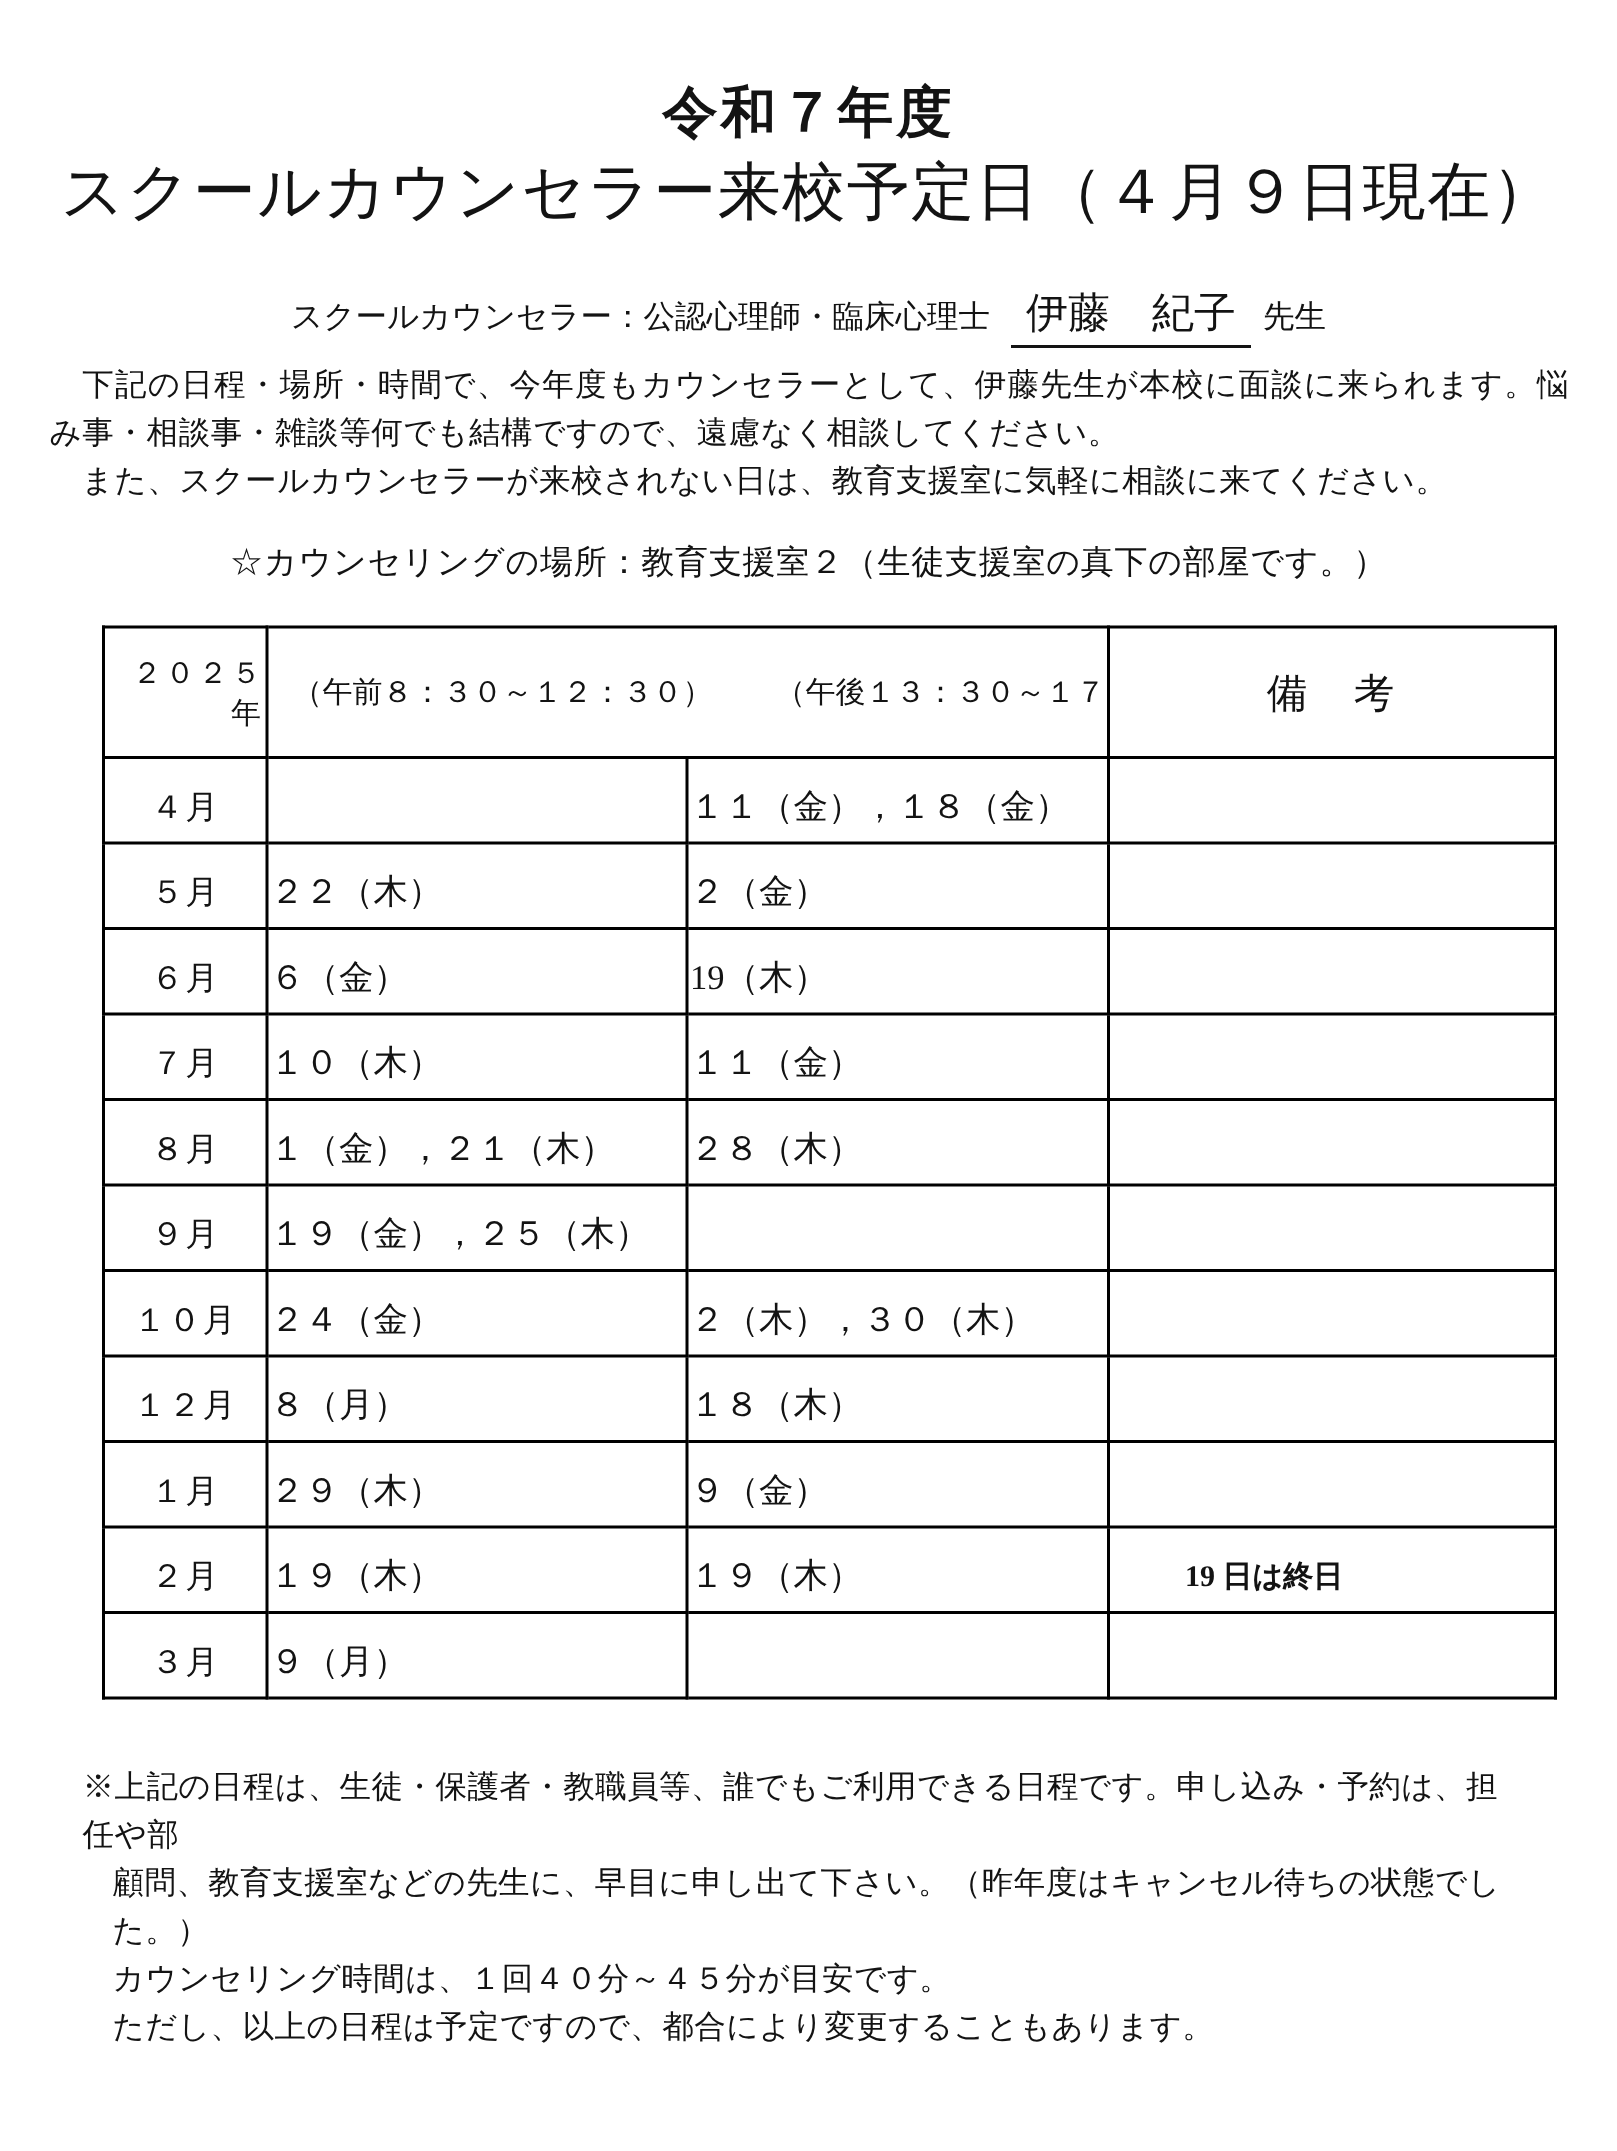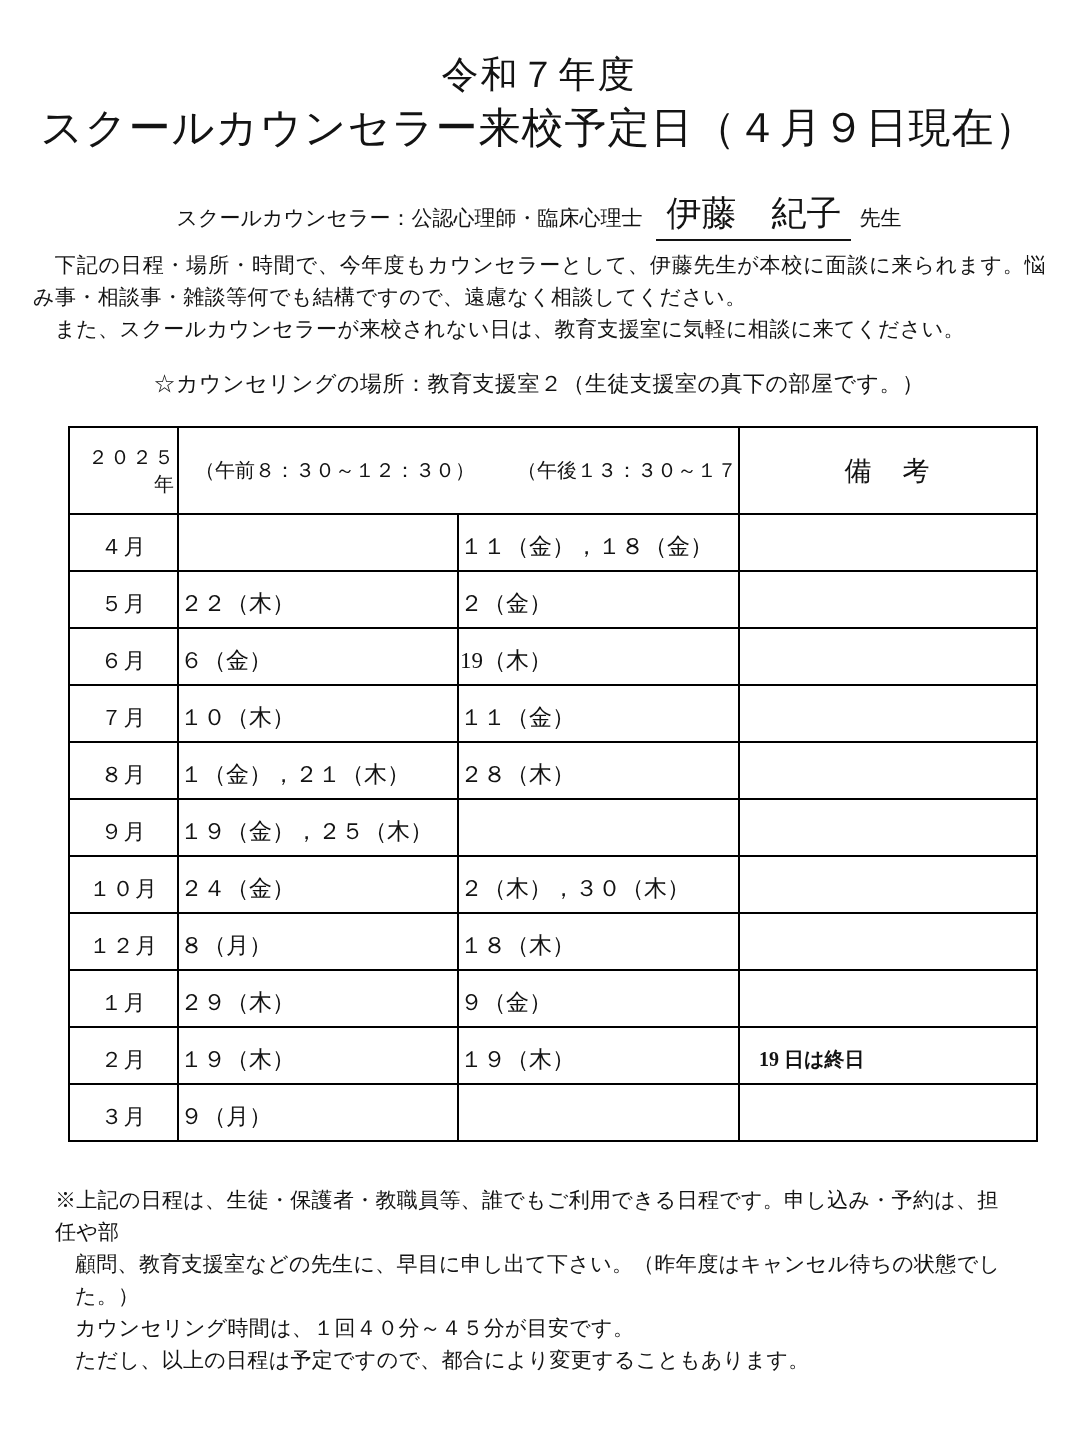--- a/index.html
+++ b/index.html
@@ -11,37 +11,37 @@
     background: #ffffff;
     color: #131313;
     font-family: "Liberation Serif", "DejaVu Serif", serif;
     overflow: hidden;
   }
   .doc-title {
     padding-top: 50px;
     text-align: center;
     font-size: 37px;
     letter-spacing: 2px;
-    font-weight: 400;
+    font-weight: 700;
   }
   .doc-subtitle {
     text-align: center;
     font-size: 42px;
     letter-spacing: 1px;
     font-weight: 400;
     white-space: nowrap;
   }
   .counselor-line {
     margin-top: 34px;
     text-align: center;
     white-space: nowrap;
   }
   .counselor-prefix { font-size: 21px; }
   .counselor-name {
-    font-size: 35px;
+    font-size: 28px;
     border-bottom: 2px solid #131313;
     padding: 0 10px 2px 10px;
     margin: 0 8px 0 14px;
     display: inline-block;
   }
   .counselor-suffix { font-size: 21px; }
   .intro {
     margin: 8px 32px 0 33px;
     font-size: 21px;
     line-height: 32px;
@@ -76,21 +76,21 @@
   td.morning-cell, td.afternoon-cell {
     font-size: 23px;
     text-align: left;
     padding-bottom: 8px;
     white-space: nowrap;
   }
   td.remark-cell {
     font-size: 20px;
     font-weight: bold;
     text-align: left;
-    padding: 0 0 10px 19px;
+    padding: 0 0 10px 50px;
     white-space: nowrap;
   }
   .footnote {
     margin: 42px 60px 0 55px;
     font-size: 21px;
     line-height: 32px;
     letter-spacing: 0.3px;
   }
   .footnote .fn-cont { margin-left: 20px; }
 </style>

